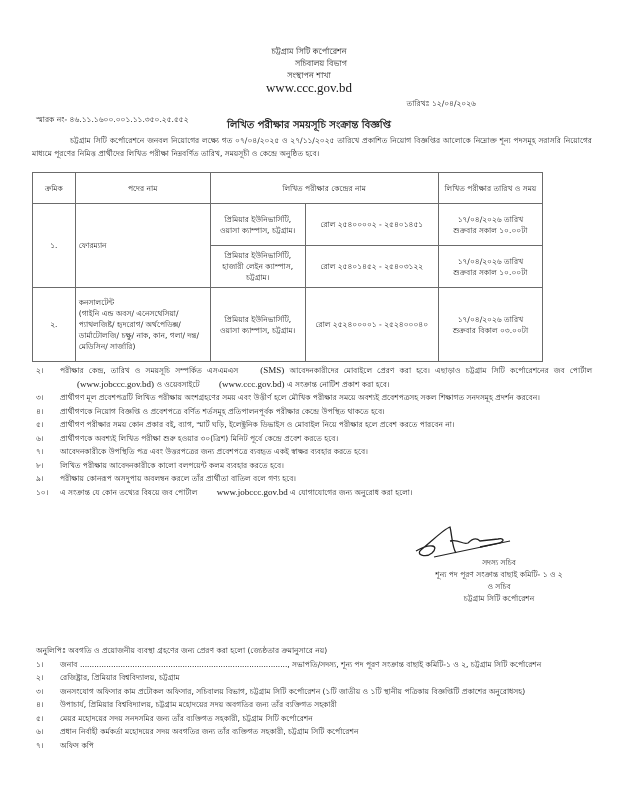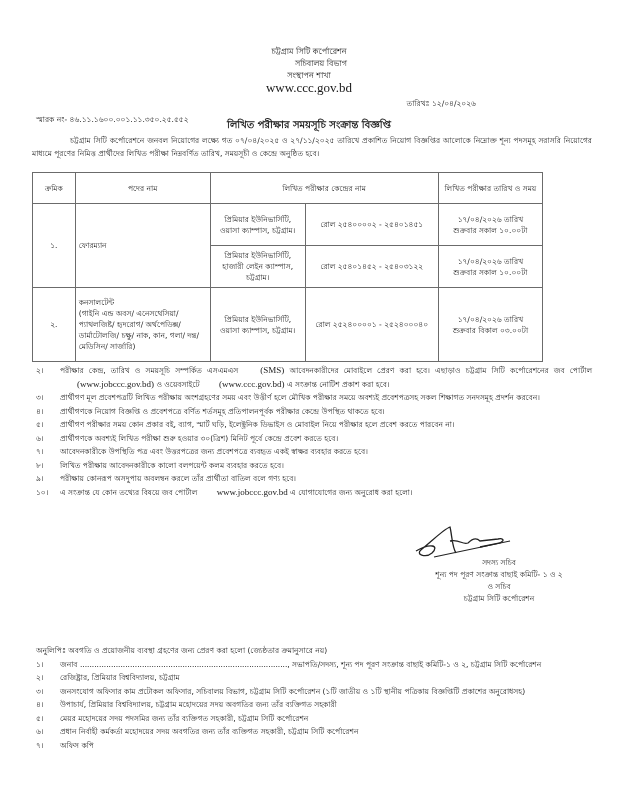--- a/index.html
+++ b/index.html
@@ -170,21 +170,21 @@
     <div class="note">
       <span class="num">৩।</span>
       <span class="txt">জনসংযোগ অফিসার কাম প্রটোকল অফিসার, সচিবালয় বিভাগ, চট্টগ্রাম সিটি কর্পোরেশন (১টি জাতীয় ও ১টি স্থানীয় পত্রিকায় বিজ্ঞপ্তিটি প্রকাশের অনুরোধসহ)</span>
     </div>
     <div class="note">
       <span class="num">৪।</span>
       <span class="txt">উপাচার্য, প্রিমিয়ার বিশ্ববিদ্যালয়, চট্টগ্রাম মহোদয়ের সদয় অবগতির জন্য তাঁর ব্যক্তিগত সহকারী</span>
     </div>
     <div class="note">
       <span class="num">৫।</span>
-      <span class="txt">মেয়র মহোদয়ের সদয় পদসমির জন্য তাঁর ব্যক্তিগত সহকারী, চট্টগ্রাম সিটি কর্পোরেশন</span>
+      <span class="txt">মেয়র মহোদয়ের সদয় সনদসমির জন্য তাঁর ব্যক্তিগত সহকারী, চট্টগ্রাম সিটি কর্পোরেশন</span>
     </div>
     <div class="note">
       <span class="num">৬।</span>
       <span class="txt">প্রধান নির্বাহী কর্মকর্তা মহোদয়ের সদয় অবগতির জন্য তাঁর ব্যক্তিগত সহকারী, চট্টগ্রাম সিটি কর্পোরেশন</span>
     </div>
     <div class="note">
       <span class="num">৭।</span>
       <span class="txt">অফিস কপি</span>
     </div>
   </div>

